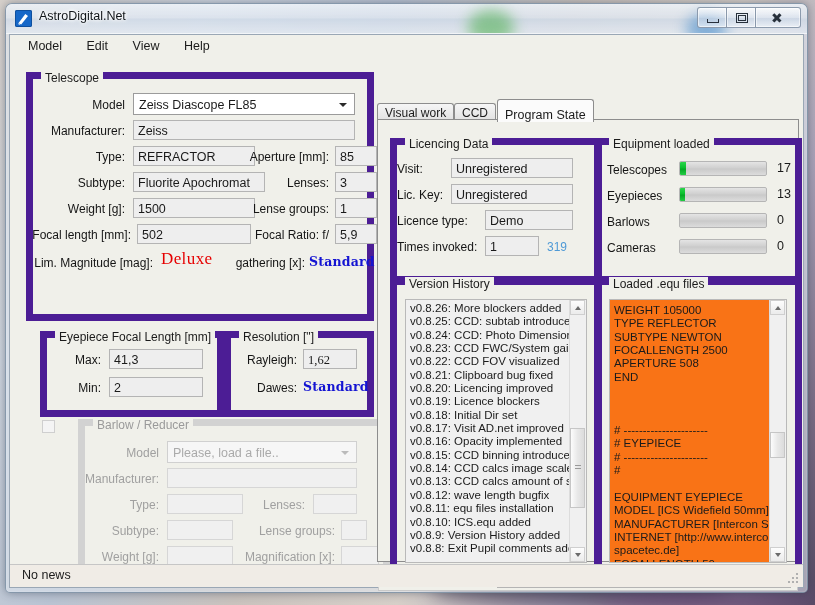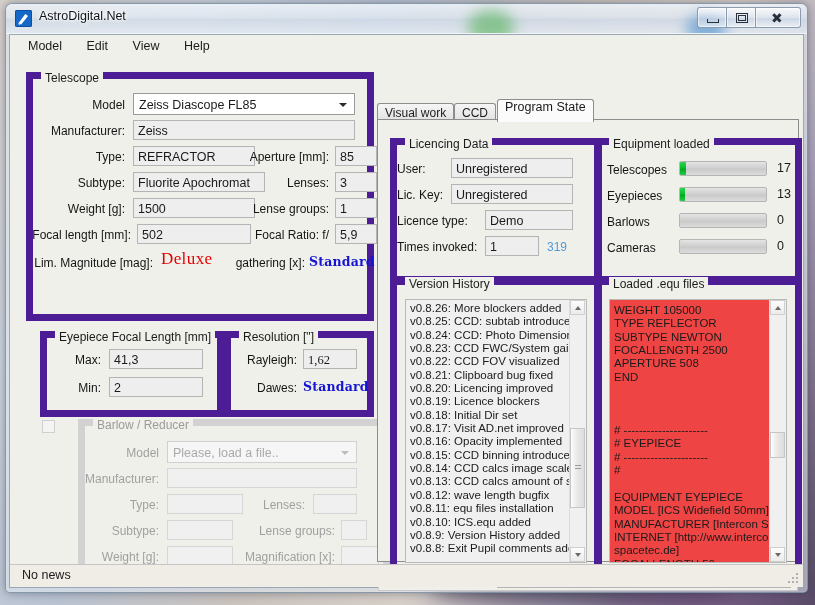--- a/index.html
+++ b/index.html
@@ -145,21 +145,21 @@
   .tab {
     position:absolute; top:4px; height:17px;
     box-sizing:border-box; border:1px solid #8d8d8d; border-bottom:none;
     background: linear-gradient(to bottom,#f6f6f6,#e2e2e2);
     font-size:12px; color:#1b1b1b; padding:2px 7px 0 7px;
     border-radius:3px 3px 0 0; white-space:nowrap;
   }
   .tab.active {
     top:0; height:23px; z-index:5;
     background:#fbfbfb; border-color:#8d8d8d;
-    padding-top:0; font-size:12.5px;
+    padding-top:8px; font-size:12.5px;
   }
   .tabpage {
     position:absolute; left:0; top:20px; right:0; bottom:0;
     border:1px solid #8d8d8d; background:#f0f0ea; box-sizing:border-box;
   }
 
   
   .pbar {
     position:absolute; height:15px; box-sizing:border-box;
     border:1px solid #b5b5b5; border-radius:2px;
@@ -355,21 +355,21 @@
       <div class="tabstrip">
         <div class="tab" style="left:0px;">Visual work</div>
         <div class="tab" style="left:77px;">CCD</div>
         <div class="tab active" style="left:120px;">Program State</div>
       </div>
 
       <div class="tabpage">
 
         <div class="gb" style="left:12px;top:18px;width:198px;height:131px;">
           <div class="gbt">Licencing Data</div>
-          <div class="lbl" style="left:0px;top:17px;width:58px;text-align:left;">User:</div>
+          <div class="lbl" style="left:0px;top:17px;width:58px;text-align:left;">Visit:</div>
           <div class="tb" style="left:54px;top:13px;width:122px;height:20px;">Unregistered</div>
 
           <div class="lbl" style="left:0px;top:43px;width:58px;text-align:left;">Lic. Key:</div>
           <div class="tb" style="left:54px;top:39px;width:122px;height:20px;">Unregistered</div>
 
           <div class="lbl" style="left:0px;top:69px;width:86px;text-align:left;">Licence type:</div>
           <div class="tb" style="left:88px;top:65px;width:88px;height:20px;">Demo</div>
 
           <div class="lbl" style="left:0px;top:95px;width:90px;text-align:left;">Times invoked:</div>
           <div class="tb" style="left:88px;top:91px;width:54px;height:20px;">1</div>
@@ -437,21 +437,21 @@
                 </div>
               <div class="btn dn">
                   <i></i>
                 </div>
             </div>
           </div>
         </div>
 
         <div class="gb" style="left:216px;top:158px;width:194px;height:290px;">
           <div class="gbt">Loaded .equ files</div>
-          <div class="listbox" style="left:8px;top:14px;width:178px;height:264px;background:#ef4444;">
+          <div class="listbox" style="left:8px;top:14px;width:178px;height:264px;background:#f97316;">
             <div class="inner" id="equ-list" style="padding-top:4px;">
                 <div class="row">WEIGHT 105000</div>
                 <div class="row">TYPE REFLECTOR</div>
                 <div class="row">SUBTYPE NEWTON</div>
                 <div class="row">FOCALLENGTH 2500</div>
                 <div class="row">APERTURE 508</div>
                 <div class="row">END</div>
                 <div class="row blank">&nbsp;</div>
                 <div class="row blank">&nbsp;</div>
                 <div class="row blank">&nbsp;</div>

